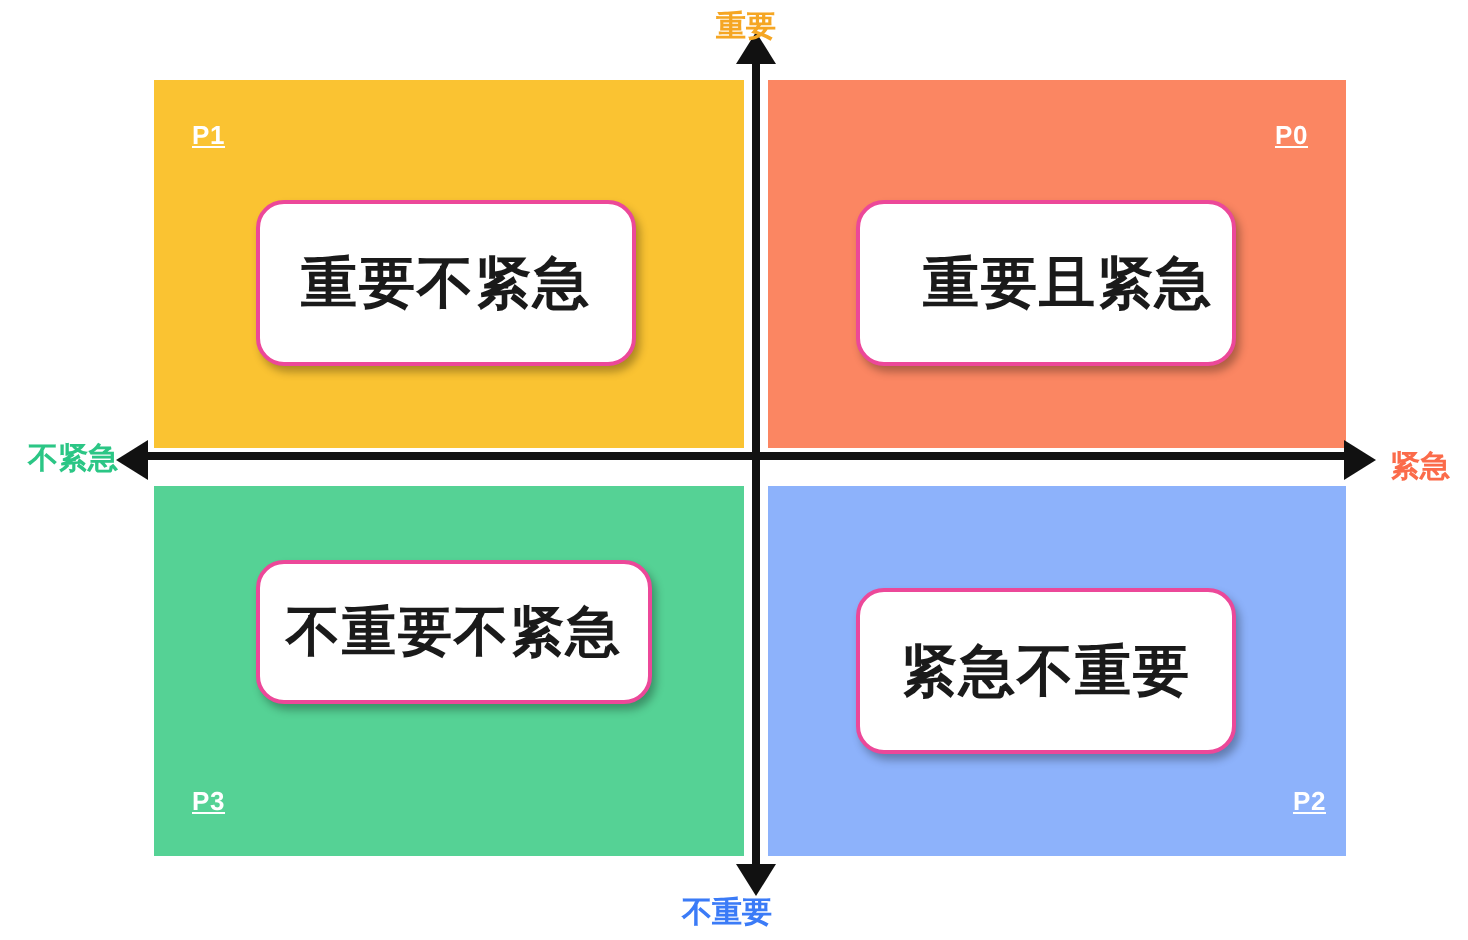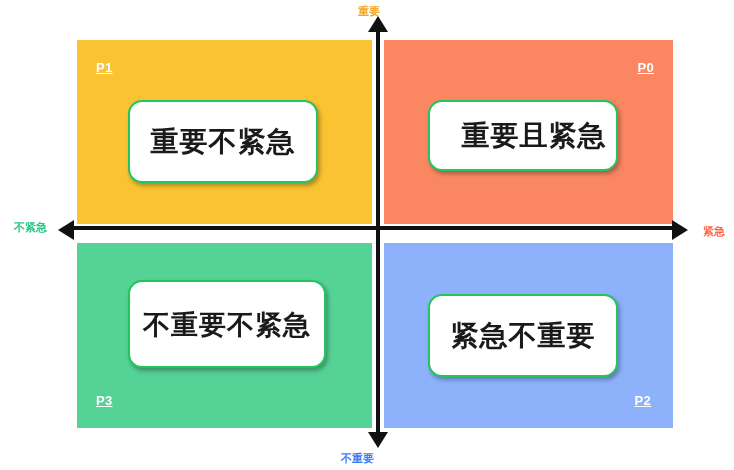--- a/index.html
+++ b/index.html
@@ -34,46 +34,46 @@
     font-size: 13px;
     font-weight: bold;
     letter-spacing: 0.3px;
     line-height: 1;
     white-space: nowrap;
     text-decoration: underline;
   }
   #code-p1 { left: 19px; top: 21px; }
   #code-p0 { right: 19px; top: 21px; }
   #code-p3 { left: 19px; bottom: 21px; }
-  #code-p2 { right: 22px; bottom: 21px; }
+  #code-p2 { right: 10px; bottom: 21px; }
 
   
   .label-box {
     position: absolute;
     box-sizing: border-box;
     background: #ffffff;
-    border: 2px solid #22c55e;
+    border: 2px solid #ec4899;
     border-radius: 14px;
     display: flex;
     align-items: center;
     justify-content: center;
     box-shadow: 2px 3px 4px rgba(0,0,0,0.30);
   }
   .label-box span {
     font-family: "DejaVu Sans", "Liberation Sans", sans-serif;
     font-size: 28px;
     font-weight: bold;
     color: #1a1a1a;
     letter-spacing: 1px;
     line-height: 1;
     white-space: nowrap;
   }
   #box-p1 { left: 128px; top: 100px;  width: 190px; height: 83px; }
-  #box-p0 { left: 428px; top: 100px;  width: 190px; height: 71px; padding-left: 22px; }
-  #box-p3 { left: 128px; top: 280px; width: 198px; height: 88px; align-items: center; }
+  #box-p0 { left: 428px; top: 100px;  width: 190px; height: 83px; padding-left: 22px; }
+  #box-p3 { left: 128px; top: 280px; width: 198px; height: 72px; align-items: center; }
   #box-p2 { left: 428px; top: 294px; width: 190px; height: 83px; }
   #box-p3 span { font-size: 27px; }
 
   
   .axis-line {
     position: absolute;
     background: #111111;
   }
   #axis-vertical {
     left: 376px;
@@ -118,21 +118,21 @@
     top: 220px;
     border-top: 10px solid transparent;
     border-bottom: 10px solid transparent;
     border-left: 16px solid #111111;
   }
 
   
   .axis-label {
     position: absolute;
     font-family: "DejaVu Sans", "Liberation Sans", sans-serif;
-    font-size: 11px;
+    font-size: 15px;
     font-weight: bold;
     line-height: 1;
     white-space: nowrap;
   }
   #axis-label-top    { left: 358px; top: 6px;    color: #F5A623; }
   #axis-label-bottom { left: 341px; bottom: 6px; color: #3B7BF7; }
   #axis-label-left   { left: 14px;  top: 222px;  color: #2BC685; }
   #axis-label-right  { right: 9px;  top: 226px;  color: #FB6B4A; }
 </style>
 </head>

